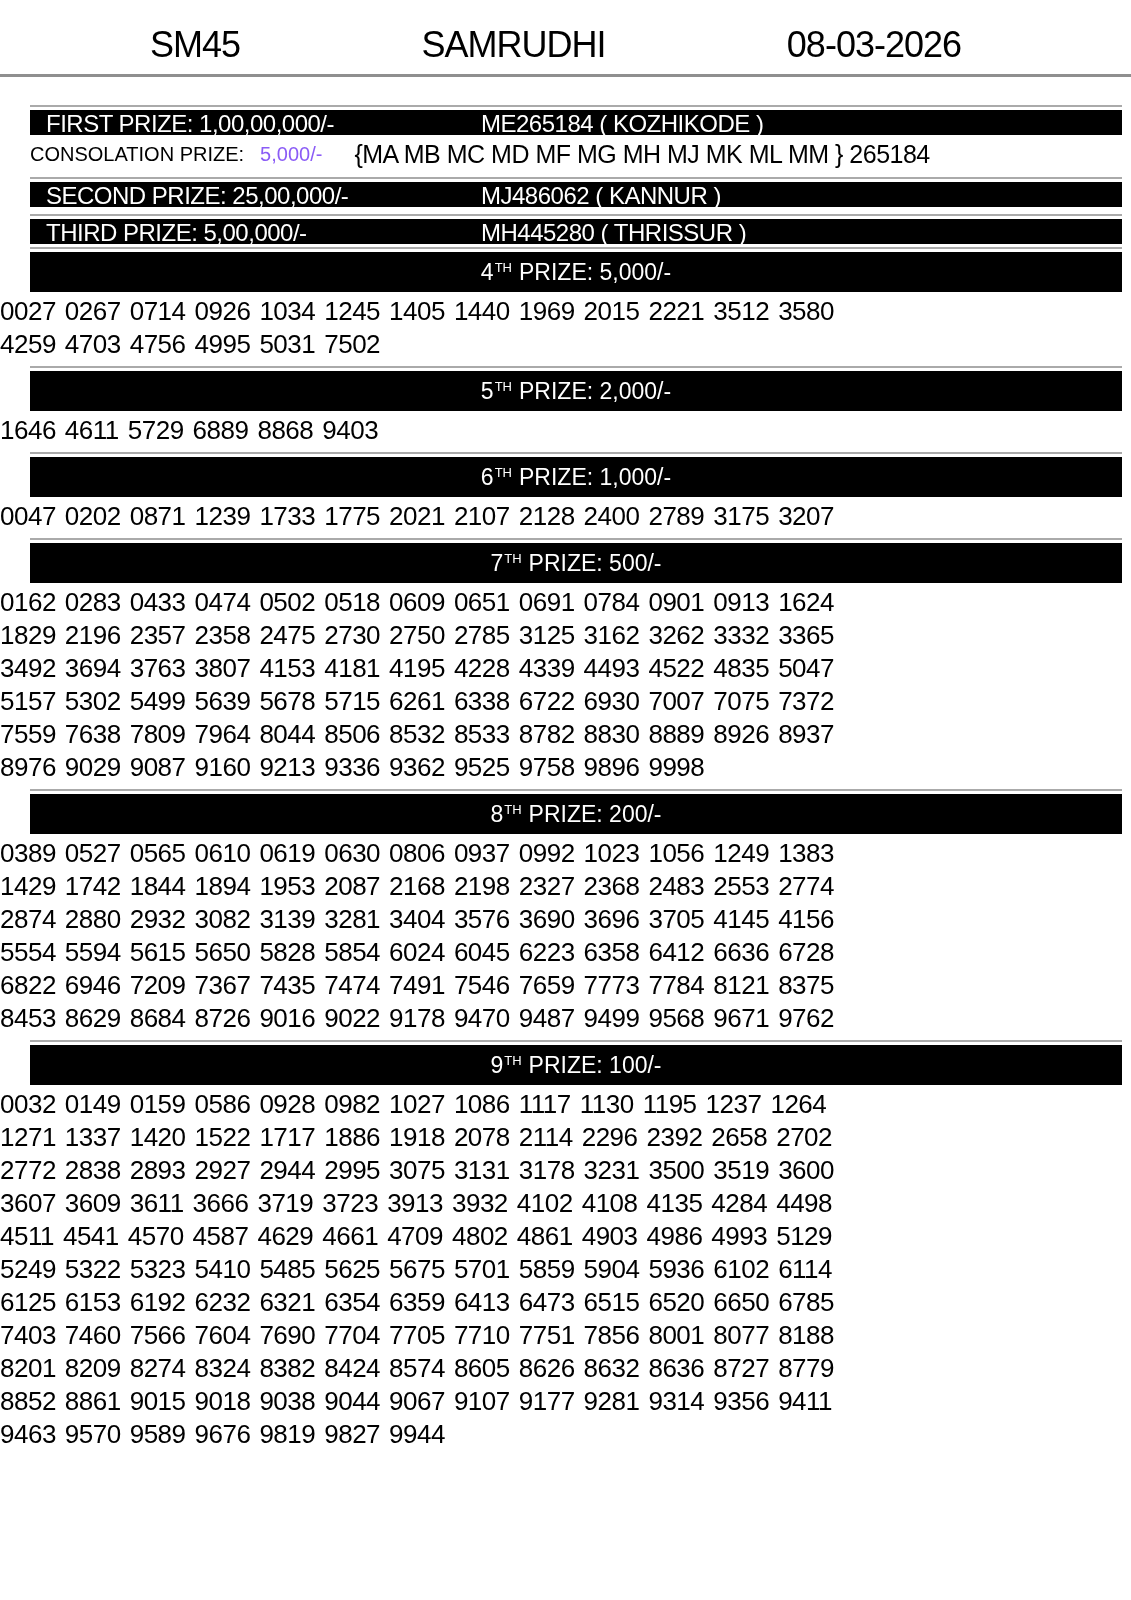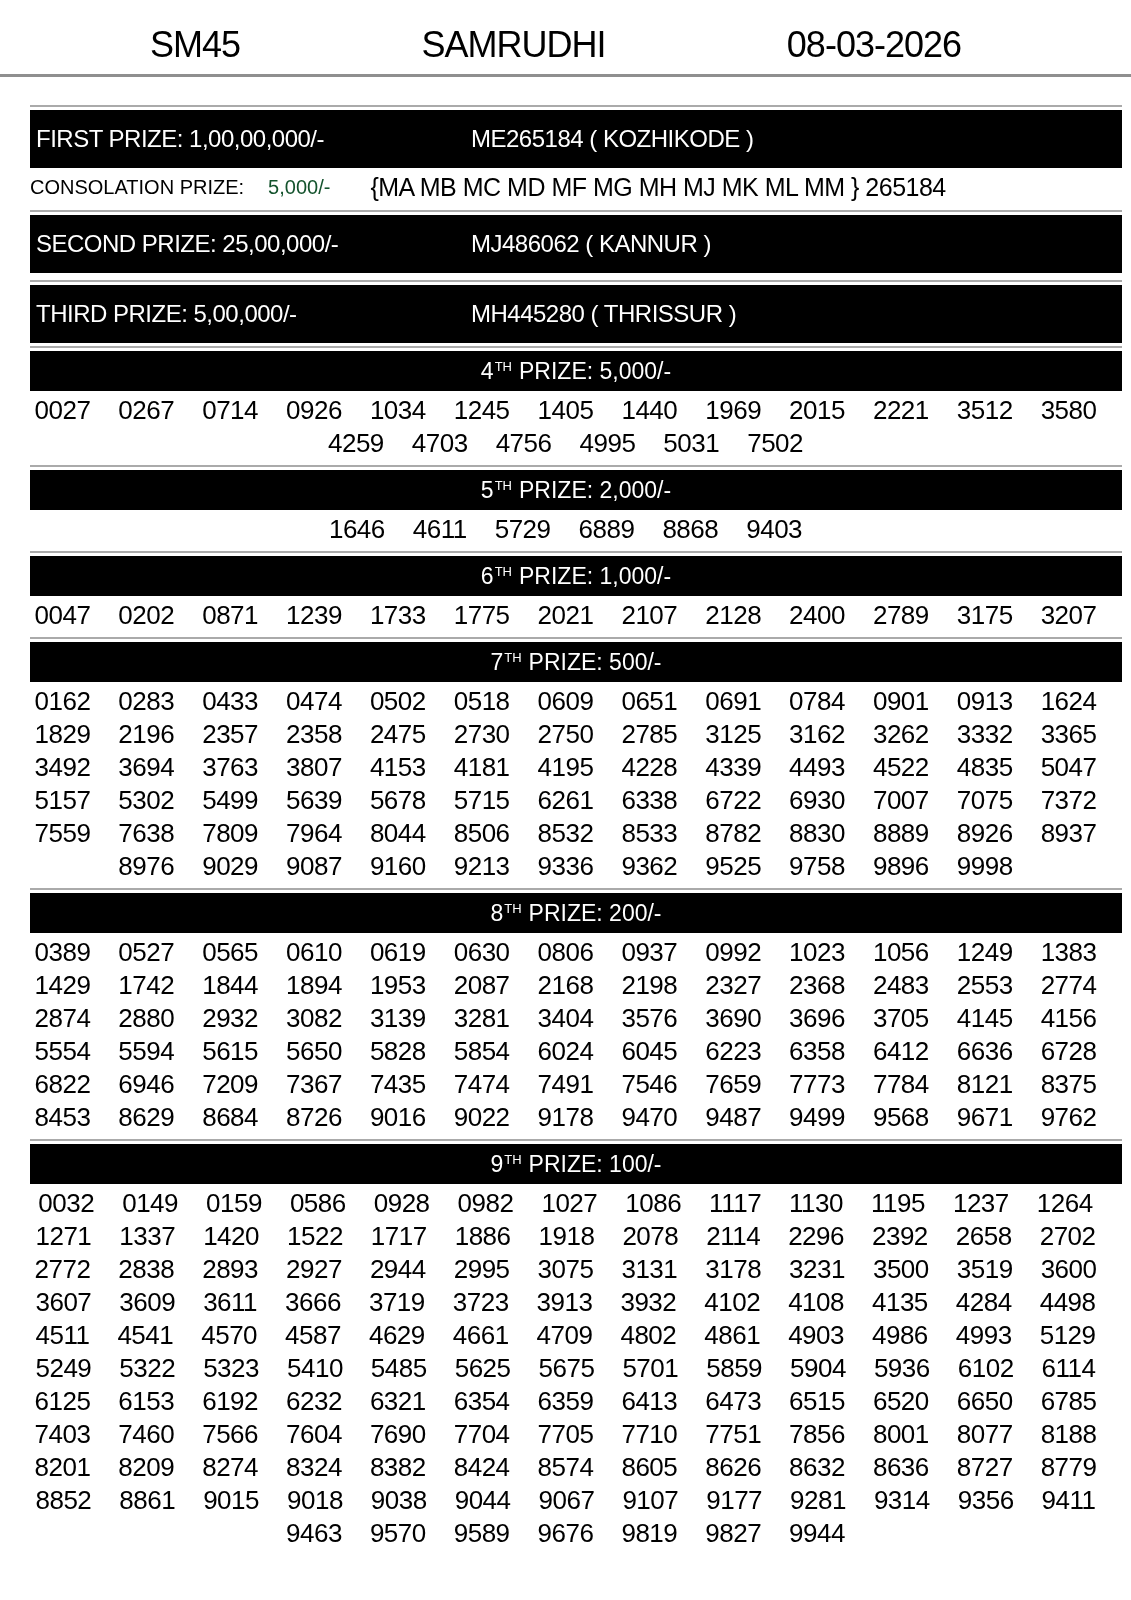--- a/index.html
+++ b/index.html
@@ -33,35 +33,35 @@
   
   .band-wrap { margin: 0 9px 0 30px; }
   .grayline {
     height: 2px;
     background: #aaaaaa;
     margin-bottom: 3px;
   }
   .pbar {
     background: #000000;
     color: #ffffff;
-    height: 58px;
+    height: 25px;
     display: grid;
     grid-template-columns: 435px auto;
     align-items: center;
-    padding-left: 6px;
+    padding-left: 16px;
   }
   .pbar .plabel, .pbar .pwinner {
     font-size: 24px;
     letter-spacing: -0.5px;
     white-space: nowrap;
   }
   .consolation {
     display: flex;
     align-items: center;
-    gap: 24px;
+    gap: 16px;
     height: 38px;
     margin-left: 30px;
     white-space: nowrap;
   }
   .consolation .clabel { font-size: 20px; }
   .consolation .camount { font-size: 20px; }
   .consolation .cseries { font-size: 25px; margin-left: 16px; letter-spacing: -0.5px; }
   .mt2 { margin-top: 4px; }
   
   .tierbar {
@@ -74,22 +74,21 @@
     font-size: 23px;
   }
   .tierbar sup {
     font-size: 13px;
     line-height: 1;
     margin: -10px 2px 0 1px;
   }
   .tierbar .trest { margin-left: 5px; }
   .numrow {
     display: flex;
-    justify-content: center;
-    gap: 28px;
+    gap: 9px;
     line-height: 32px;
     margin-top: 1px;
   }
   .num {
     font-size: 26px;
     letter-spacing: -0.5px;
   }
   .tier-section { margin-top: 3px; }
   .tier-section .rows { padding: 2px 0 3px 0; }
 </style>
@@ -110,21 +109,21 @@
   <div class="band-wrap">
     <div class="grayline"></div>
     <div class="pbar">
       <span class="plabel">FIRST PRIZE: 1,00,00,000/-</span>
       <span class="pwinner">ME265184 ( KOZHIKODE )</span>
     </div>
   </div>
 
   <div class="consolation">
     <span class="clabel">CONSOLATION PRIZE:</span>
-    <span class="camount" id="consolation-amount" style="color: #14532d; text-align: right;">5,000/-</span>
+    <span class="camount" id="consolation-amount" style="color: #8b5cf6; text-align: right;">5,000/-</span>
     <span class="cseries">{MA MB MC MD MF MG MH MJ MK ML MM } 265184</span>
   </div>
 
   <div class="band-wrap mt2">
     <div class="grayline"></div>
     <div class="pbar">
       <span class="plabel">SECOND PRIZE: 25,00,000/-</span>
       <span class="pwinner">MJ486062 ( KANNUR )</span>
     </div>
   </div>

